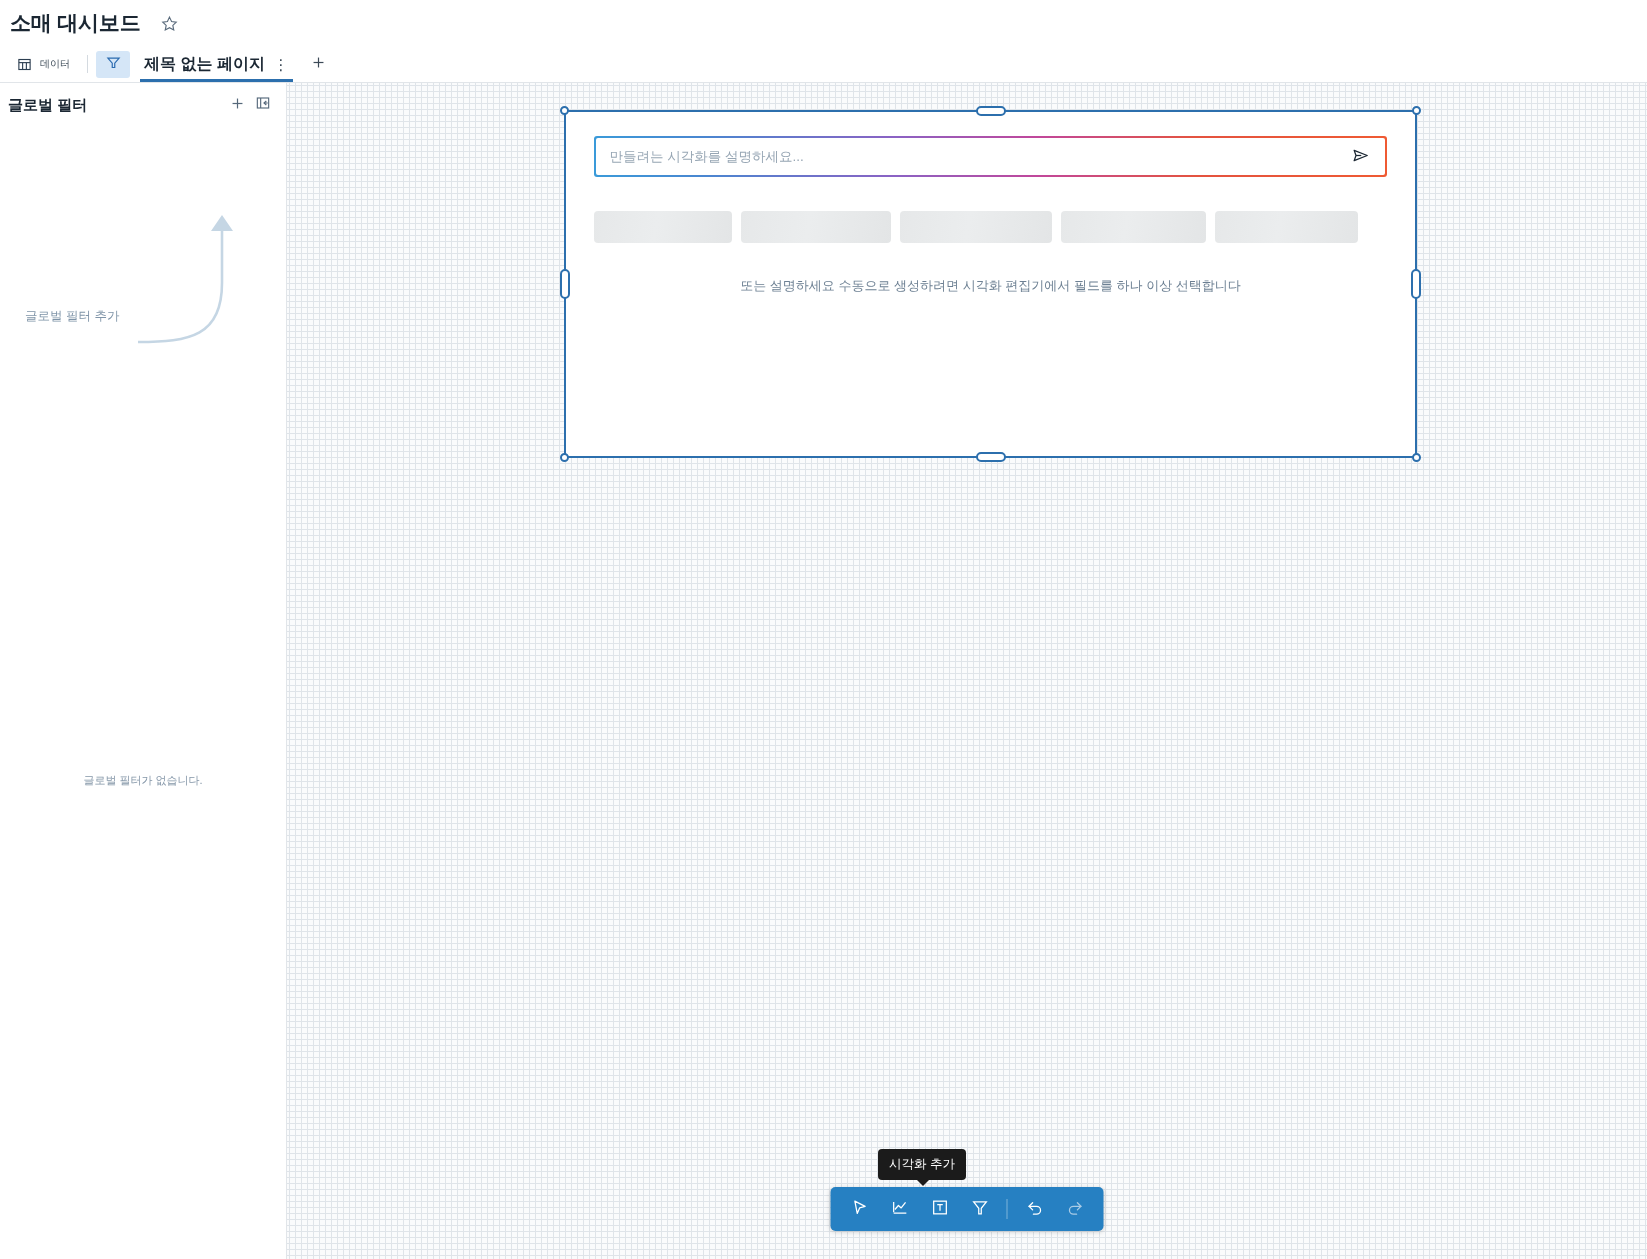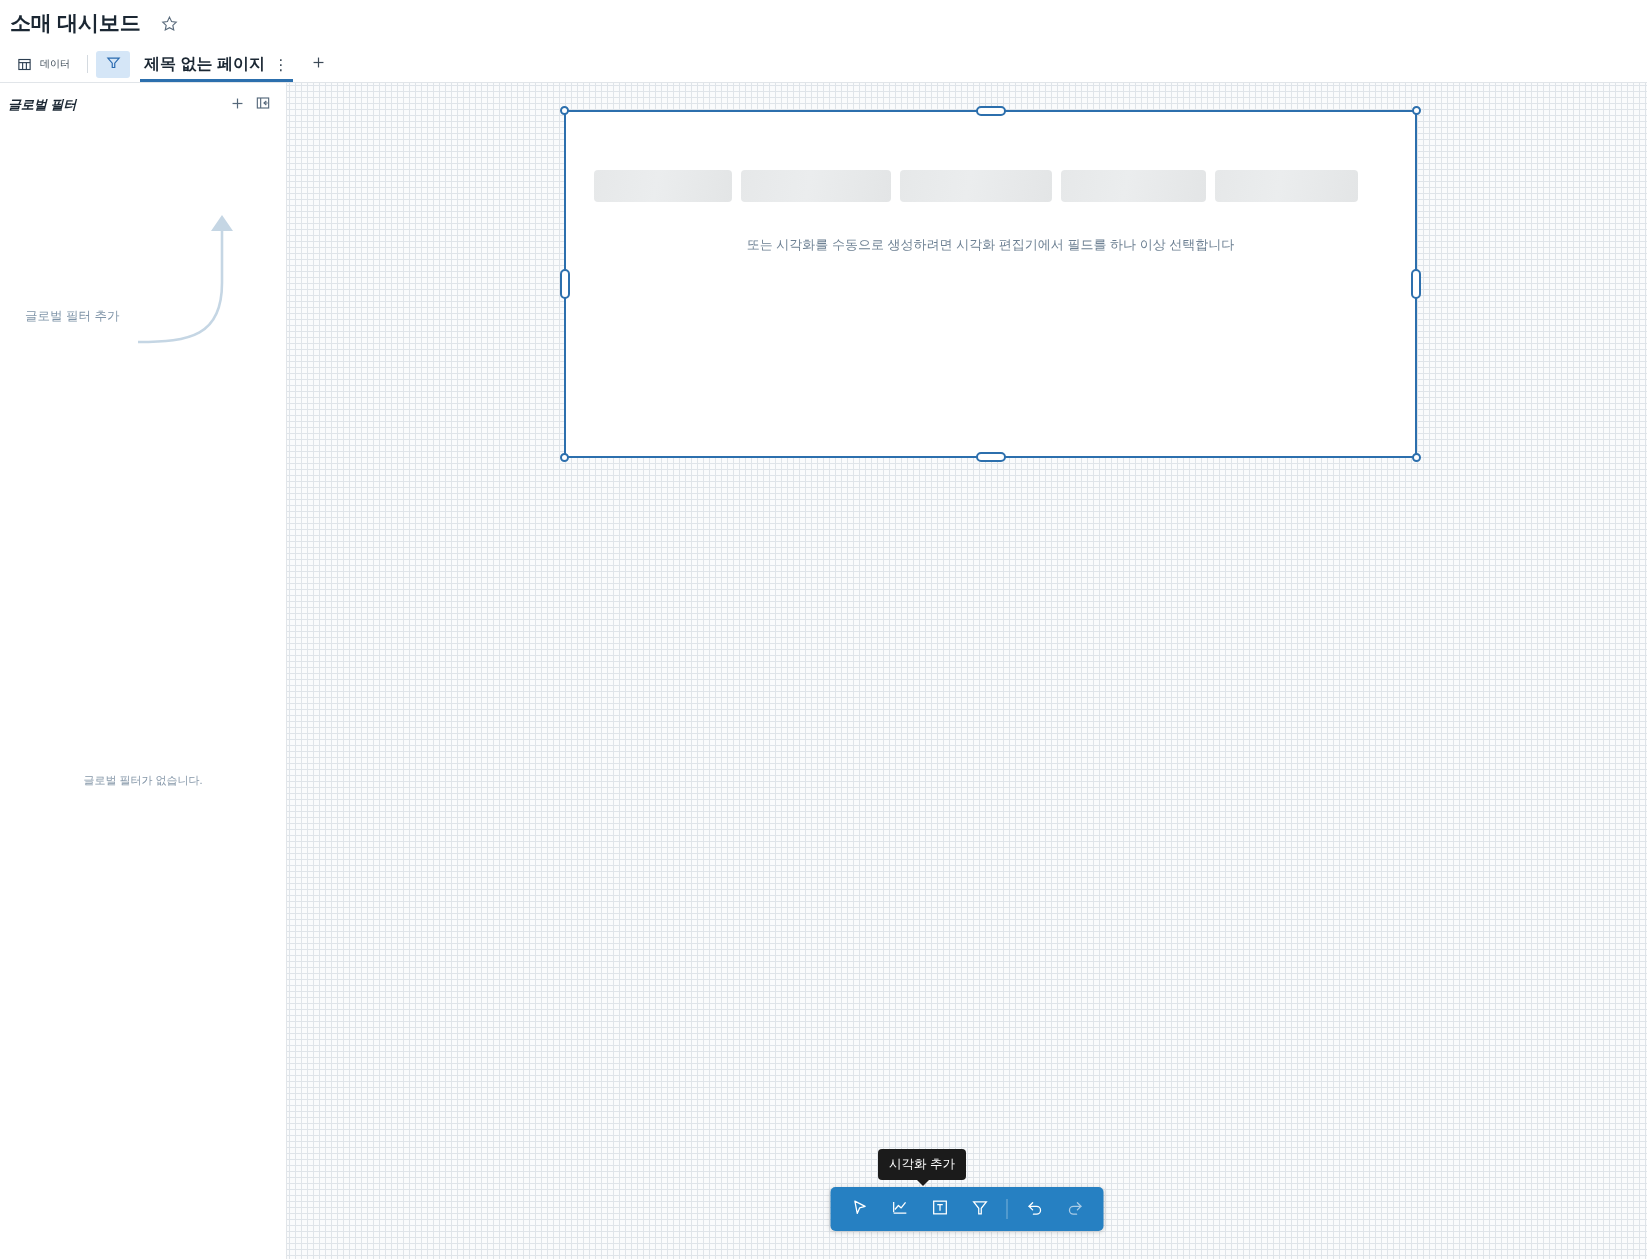--- a/index.html
+++ b/index.html
@@ -77,21 +77,21 @@
   
   .sidebar {
     width: 287px; flex: 0 0 287px; background: #ffffff;
     border-right: 1px solid #e1e5e9; position: relative;
   }
   .sidebar-head {
     display: flex; align-items: center; height: 44px;
     padding: 0 10px 0 8px;
   }
   .sidebar-title {
-    font-size: 13px; font-weight: bold; color: #1b2733; flex: 1; font-style: italic;
+    font-size: 15px; font-weight: bold; color: #1b2733; flex: 1;
   }
   .side-ico-btn {
     width: 26px; height: 26px; display: flex; align-items: center;
     justify-content: center; cursor: pointer; color: #55687a;
   }
 
   .arrow-hint {
     position: absolute; left: 0; top: 128px; width: 287px; height: 135px;
     pointer-events: none;
   }
@@ -316,30 +316,43 @@
       <div class="handle h-corner h-tr"></div>
       <div class="handle h-corner h-bl"></div>
       <div class="handle h-corner h-br"></div>
       <div class="handle h-top"></div>
       <div class="handle h-bottom"></div>
       <div class="handle h-left"></div>
       <div class="handle h-right"></div>
 
       <div class="viz-inner">
 
+        <div class="prompt-wrap">
+          <div class="prompt-box">
+            <input class="prompt-input" type="text" placeholder="만들려는 시각화를 설명하세요..." style="">
+            <button class="send-btn">
+              <span>
+                <svg width="19" height="19" viewBox="0 0 24 24" fill="none" stroke="currentColor" stroke-width="1.6" stroke-linejoin="round">
+                  <path d="M4 5.5 L20.5 12 L4 18.5 L6.3 12 Z"></path>
+                  <line x1="6.3" y1="12" x2="13" y2="12"></line>
+                </svg>
+              </span>
+            </button>
+          </div>
+        </div>
 
         <div class="chips-row">
           <div class="chip"></div>
           <div class="chip"></div>
           <div class="chip"></div>
           <div class="chip"></div>
           <div class="chip"></div>
         </div>
 
-        <div class="viz-hint">또는 시각화를 수동으로 생성하려면 시각화 편집기에서 필드를 하나 이상 선택합니다</div>
+        <div class="viz-hint">또는 설명하세요 수동으로 생성하려면 시각화 편집기에서 필드를 하나 이상 선택합니다</div>
       </div>
     </div>
 
     <div class="tooltip-wrap">
       <div class="tooltip tooltip-pos" style="transform:none;left:34px;">
         <span>시각화 추가</span>
         <span class="tooltip-arrow"></span>
       </div>
     </div>
 

